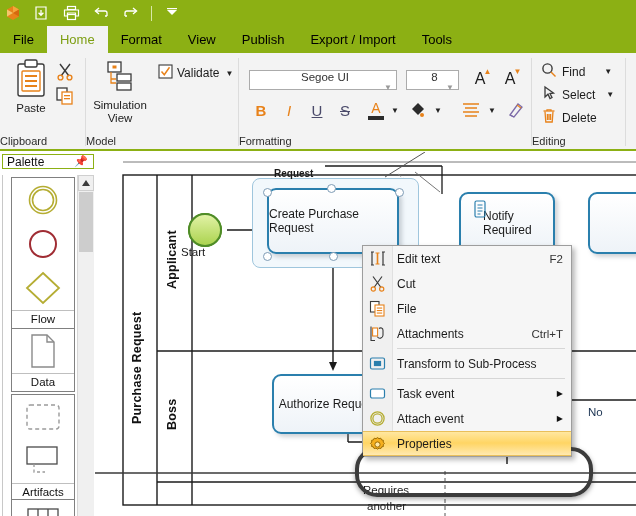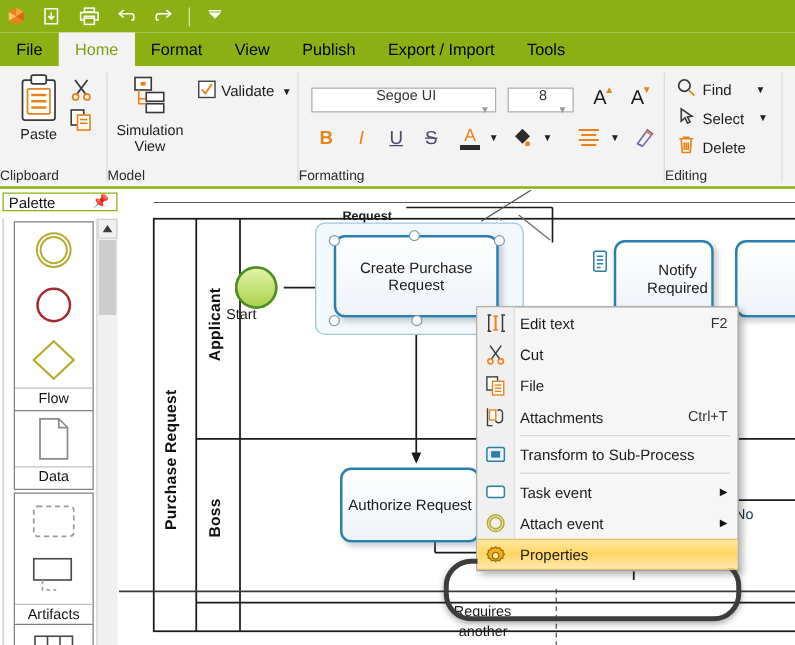--- a/index.html
+++ b/index.html
@@ -101,37 +101,37 @@
   }
   .lane-txt{
     position:absolute;writing-mode:vertical-rl;transform:rotate(180deg);
     font-weight:bold;font-size:12.5px;color:#111;letter-spacing:.2px;
     text-align:center;
   }
   .task{
     position:absolute;border:2px solid #2a7fad;border-radius:9px;
     background:linear-gradient(180deg,#ffffff 0%,#eef3f8 100%);
     box-shadow:3px 3px 4px rgba(120,130,140,.35);
-    display:flex;align-items:center;justify-content:center;text-align:center;
+    display:flex;align-items:center;justify-content:center;
     font-size:12px;color:#1b1b1b;line-height:14px;box-sizing:border-box;
   }
   .selbox{
     position:absolute;border:1px solid #9fc6dd;border-radius:8px;background:#f2f8fc;
   }
   .handle{
     position:absolute;width:7px;height:7px;border-radius:50%;
     border:1px solid #7d9bb5;background:#ffffff;
   }
   .canvas-lbl{position:absolute;font-size:11.5px;color:#1b1b1b;}
   
   #ctxmenu{
     position:absolute;left:362px;top:245px;width:208px;
     background:#f6f6f6;border:1px solid #9d9d9d;
     box-shadow:3px 3px 5px rgba(0,0,0,.28);
-    font-size:12px;color:#1b1b1b;margin-left:19px;
+    font-size:12px;color:#1b1b1b;
   }
   #ctx-gutter{
     position:absolute;left:0;top:0;width:29px;height:100%;
     background:#f0f0f0;border-right:1px solid #e0e0e0;
   }
   .mi{
     position:relative;height:25px;display:flex;align-items:center;
     padding-left:34px;box-sizing:border-box;z-index:2;
   }
   .mi .ico{position:absolute;left:5px;top:3px;width:19px;height:19px;
@@ -478,21 +478,21 @@
 
   <div class="task" style="left:172px;top:36px;width:132px;height:66px">
     <span>Create Purchase Request</span>
   </div>
   <div class="handle" style="left:168px;top:36px"></div>
   <div class="handle" style="left:232px;top:32px"></div>
   <div class="handle" style="left:300px;top:36px"></div>
   <div class="handle" style="left:168px;top:100px"></div>
   <div class="handle" style="left:234px;top:100px"></div>
 
-  <div class="task" style="left:396px;top:40px;width:80px;height:62px;padding-left:22px">
+  <div class="task" style="left:364px;top:40px;width:96px;height:62px;padding-left:22px">
     <span>Notify Required</span>
   </div>
   <span style="position:absolute;left:378px;top:48px">
     <svg width="14" height="18" viewBox="0 0 14 18" fill="none" stroke="#2a7fad" stroke-width="1.2">
       <rect x="2" y="1" width="10" height="16" rx="1.5"></rect>
       <path d="M4.5 5 h5 M4.5 8 h5 M4.5 11 h5 M4.5 14 h3"></path>
     </svg>
   </span>
 
   <div class="task" style="left:493px;top:40px;width:90px;height:62px"></div>

